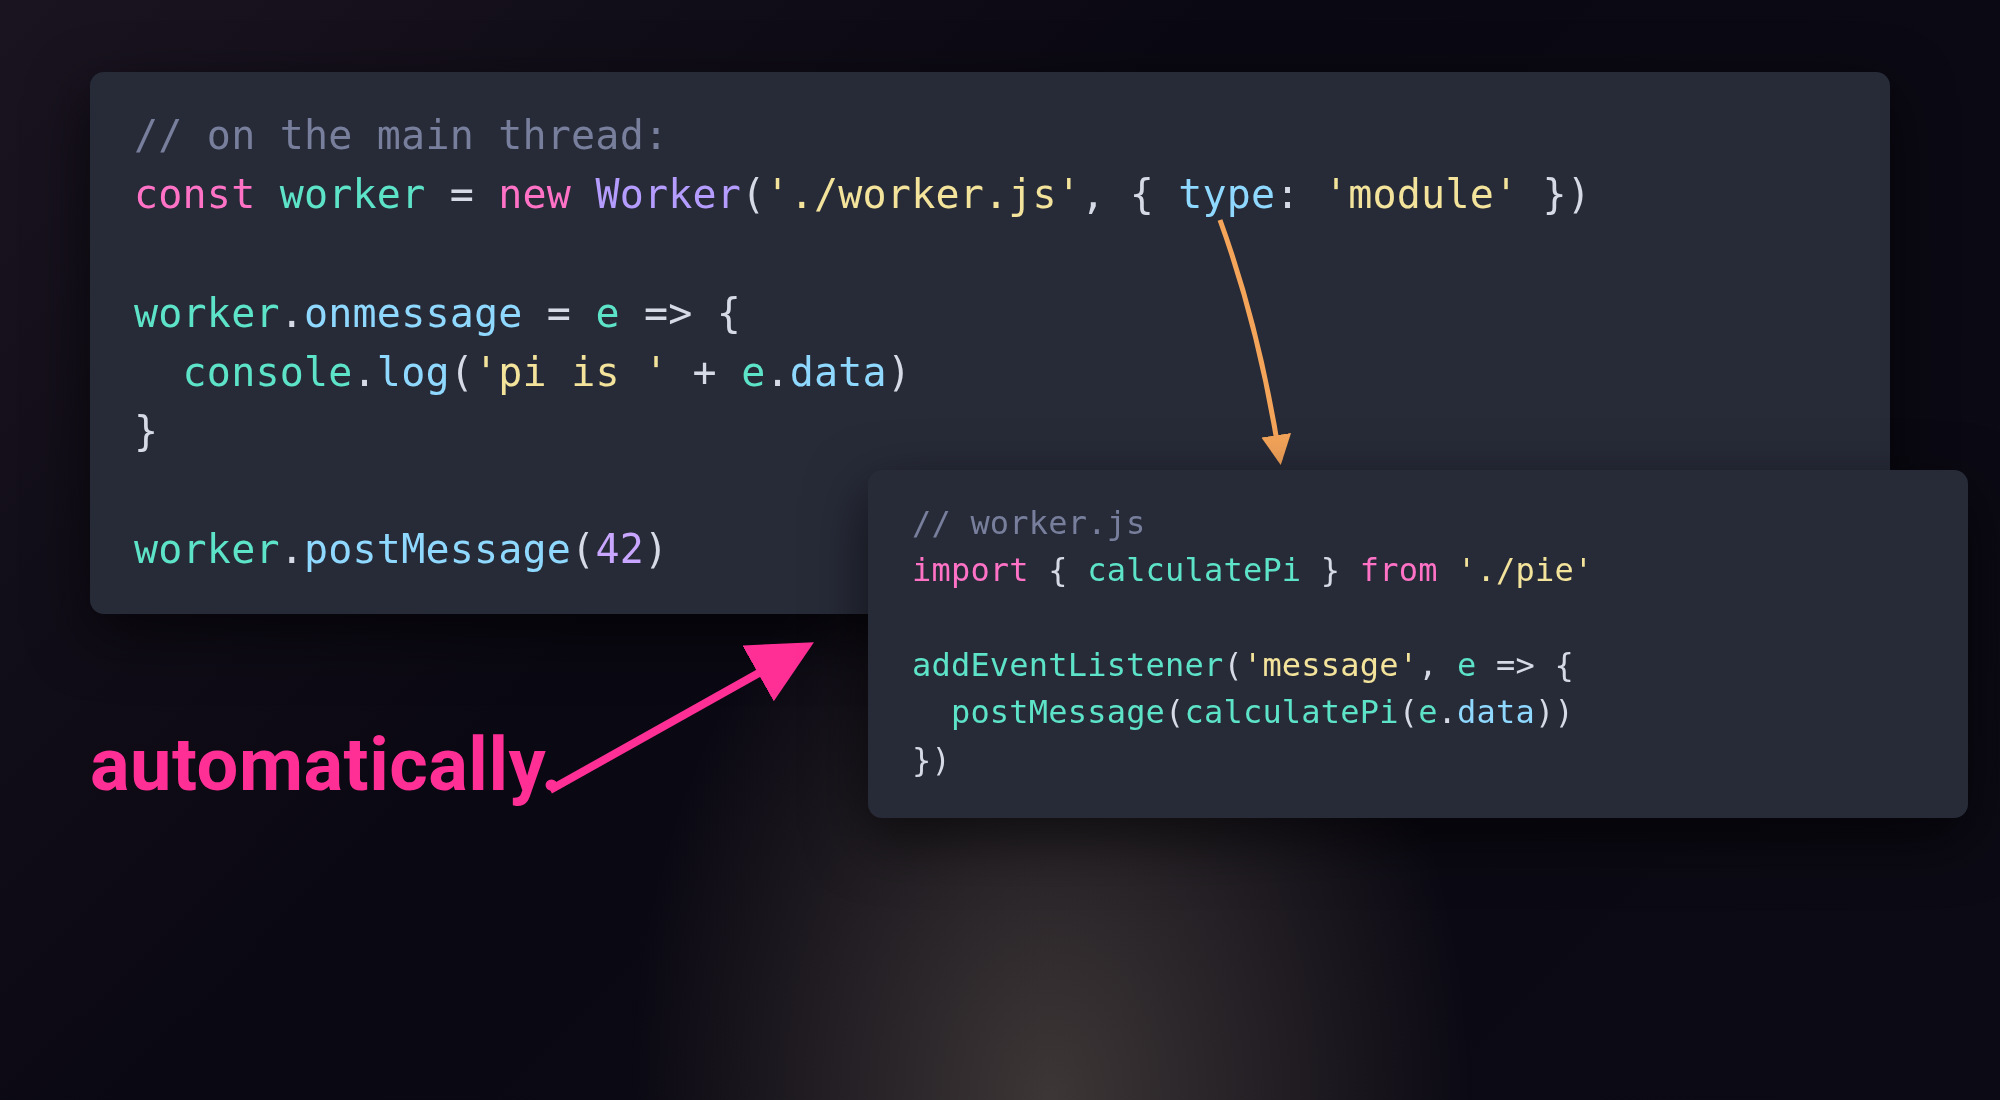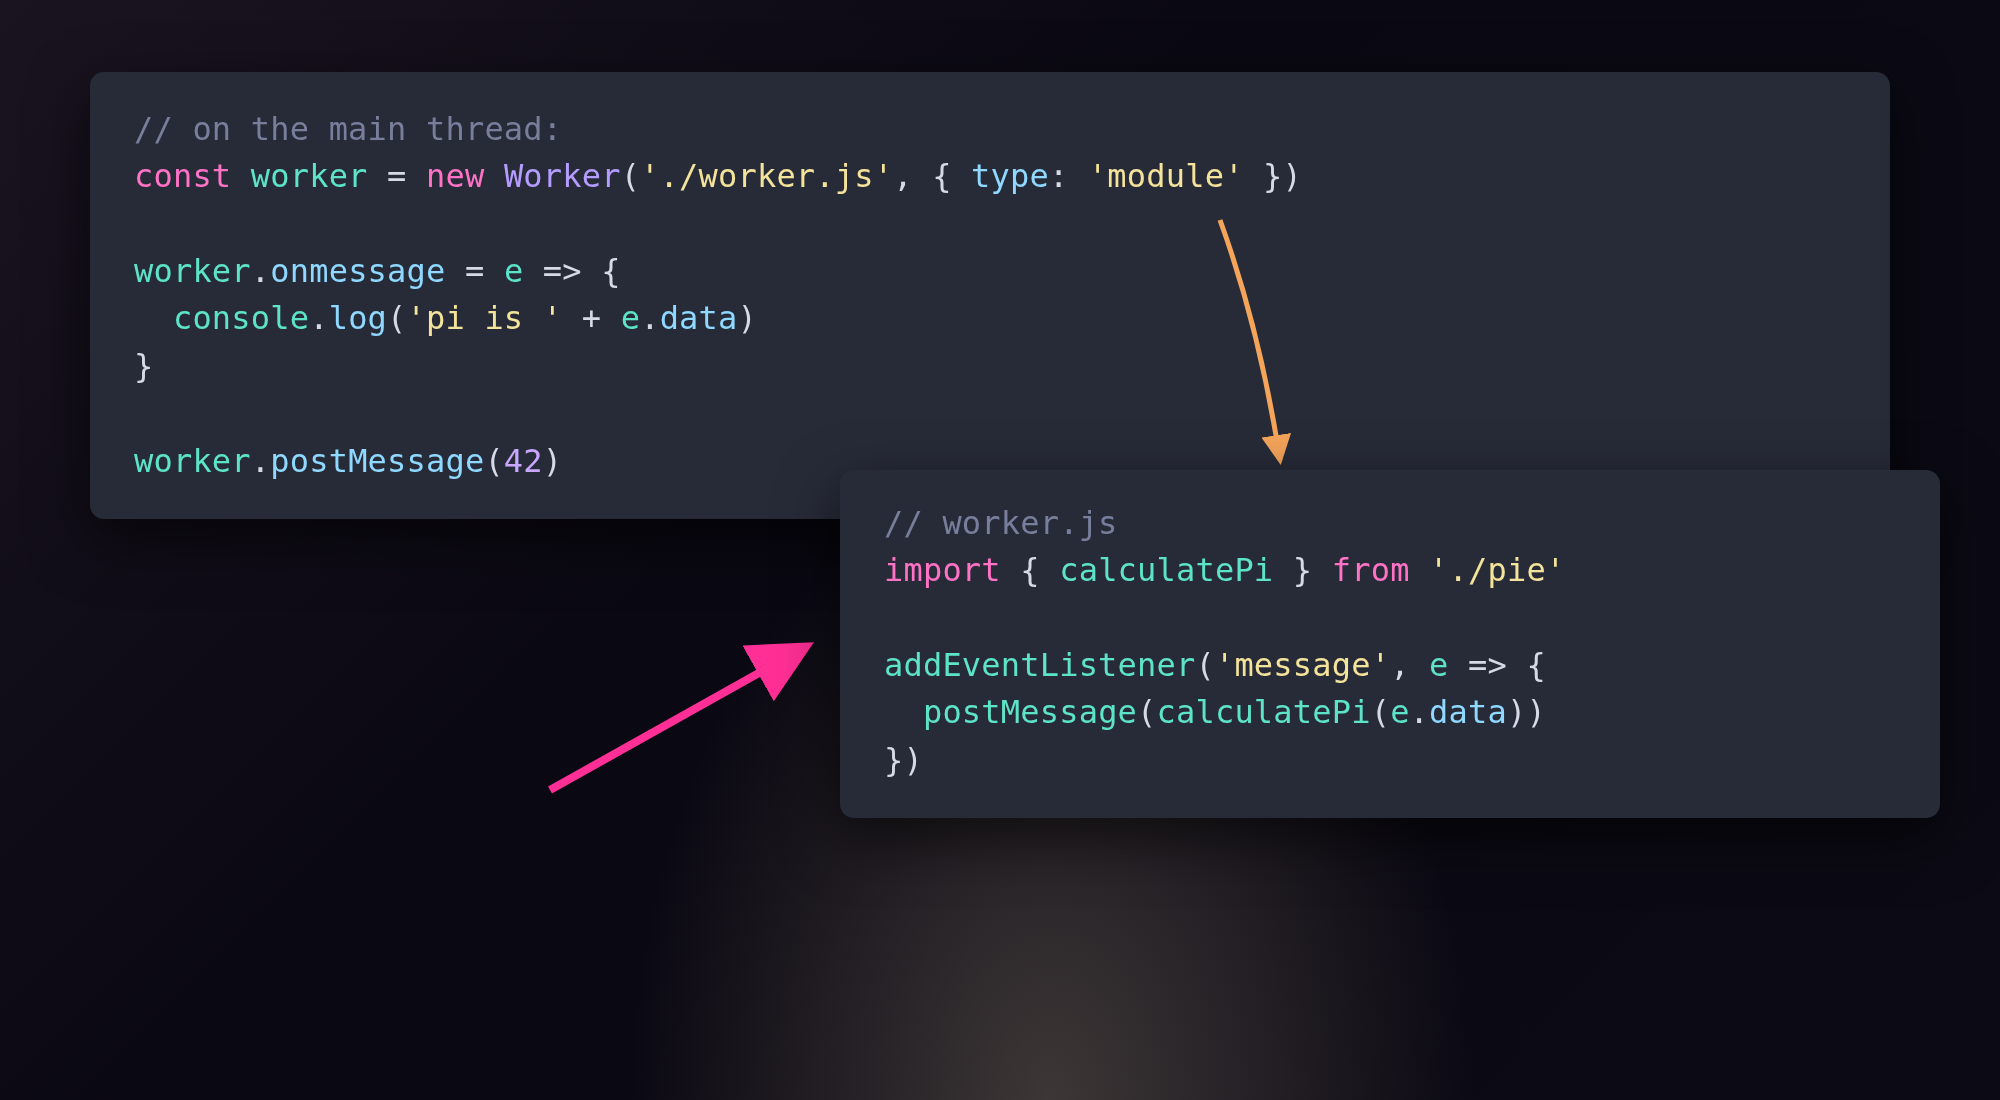--- a/index.html
+++ b/index.html
@@ -27,28 +27,28 @@
       radial-gradient(ellipse 600px 900px at 1050px 1100px, rgba(210,190,160,0.25), transparent 70%),
       linear-gradient(135deg, #1a1420 0%, #0a0812 40%, #0c0a14 100%);
   }
   .code-block {
     position: absolute;
     background: #272b38;
     border-radius: 14px;
     padding: 34px 44px;
     box-shadow: 0 20px 60px rgba(0,0,0,0.6);
     font-family: "SF Mono", ui-monospace, Menlo, Consolas, monospace;
-    font-size: 32px;
+    font-size: 40px;
     line-height: 1.48;
     white-space: pre;
     color: #cdd3e0;
     letter-spacing: 0.2px;
   }
   .block-main   { left: 90px;  top: 72px;  width: 1800px; }
-  .block-worker { left: 840px; top: 470px; width: 1100px; z-index: 5; font-size: 32px; padding: 30px 44px 34px; }
+  .block-worker { left: 868px; top: 470px; width: 1100px; z-index: 5; font-size: 32px; padding: 30px 44px 34px; }
 
   .c-comment { color: #787f9c; }
   .c-kw      { color: #ff72c6; }            
   .c-var     { color: #5de3c8; }            
   .c-prop    { color: #8fd8ff; }            
   .c-class   { color: #b59cff; }            
   .c-str     { color: #f3e39b; }            
   .c-punc    { color: #d5dae6; }            
   .c-num     { color: #c9a6ff; }
 
@@ -102,13 +102,14 @@
 <svg class="arrow arrow-pink" width="320" height="180">
   <defs>
     <marker id="head-p" orient="auto" markerWidth="10" markerHeight="10" refX="6" refY="4">
       <path d="M0,0 L8,4 L0,8 Z" fill="#ff2f95"></path>
     </marker>
   </defs>
   <path d="M10,160 L260,20" stroke="#ff2f95" stroke-width="8" fill="none" marker-end="url(#head-p)"></path>
 </svg>
 
 <div class="caption">
+  <div class="bold">automatically.</div>
 </div>
 
 </body></html>

